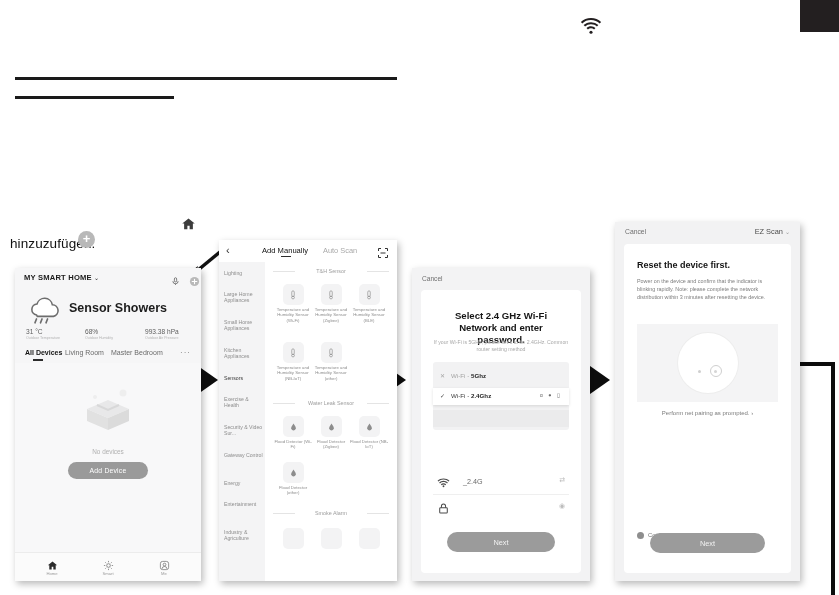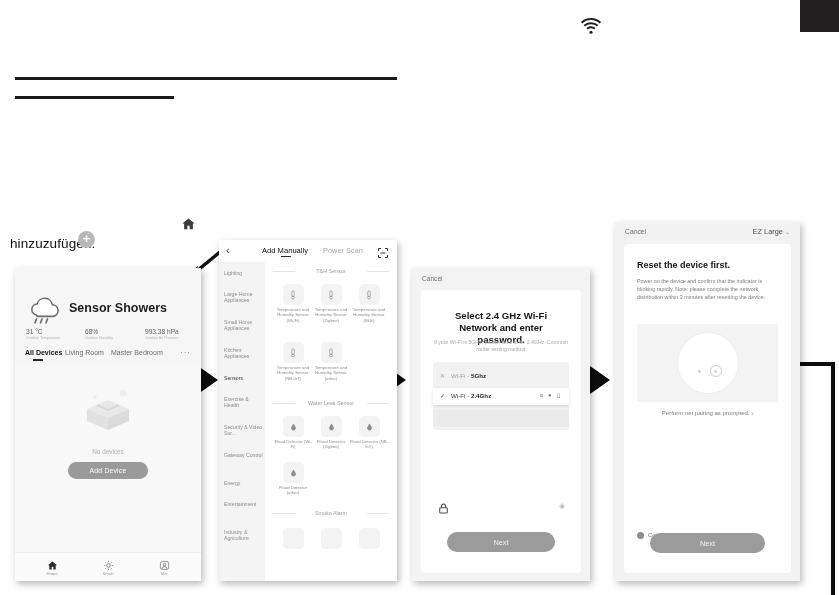--- a/index.html
+++ b/index.html
@@ -183,20 +183,36 @@
     <span class="head"></span>
 </div>
 <div class="abs arrow-right" id="arrow-3">
   <span class="shaft"></span>
     <span class="head"></span>
 </div>
 <div class="abs" id="connector-h"></div>
 <div class="abs" id="connector-v"></div>
 
 <div class="abs phone" id="phone1">
+  <div id="p1-topbar">
+    <div id="p1-home-name">MY SMART HOME</div>
+    <div id="p1-chevron">⌄</div>
+    <div id="p1-mic">
+      <svg viewBox="0 0 24 24" width="9" height="11" fill="none" stroke="currentColor" stroke-width="2">
+        <rect x="9" y="2" width="6" height="11" rx="3"></rect>
+          <path d="M5 11a7 7 0 0 0 14 0M12 18v3"></path>
+      </svg>
+    </div>
+    <div id="p1-add">
+      <svg viewBox="0 0 24 24" width="11" height="11">
+        <circle cx="12" cy="12" r="10" fill="#b9b9b9"></circle>
+        <path d="M12 7v10M7 12h10" stroke="#fff" stroke-width="2.4" stroke-linecap="round"></path>
+      </svg>
+    </div>
+  </div>
 
   <div id="p1-cloud">
     <svg viewBox="0 0 48 38" width="38" height="30" fill="none" stroke="#6d6d6d" stroke-width="2">
       <path d="M12 24a7 7 0 0 1 .6-13.9A10 10 0 0 1 32 11a7.5 7.5 0 0 1 1.5 14.8H13z" fill="#fff"></path>
       <path d="M12 29l-2 5M19 29l-2 5M26 29l-2 5" stroke-linecap="round"></path>
     </svg>
   </div>
   <div id="p1-cond">Sensor Showers</div>
 
   <div class="abs stat" id="stat1">
@@ -262,21 +278,21 @@
       <div class="nl">Me</div>
     </div>
   </div>
 </div>
 
 <div class="abs phone" id="phone2">
   <div id="p2-head">
     <div id="p2-back">‹</div>
     <div id="p2-t1">Add Manually</div>
     <div id="p2-t1-ul"></div>
-    <div id="p2-t2">Power Scan</div>
+    <div id="p2-t2">Auto Scan</div>
     <div id="p2-scan">
       <svg viewBox="0 0 24 24" width="12" height="12" fill="none" stroke="currentColor" stroke-width="2">
         <path d="M3 8V3h5M16 3h5v5M21 16v5h-5M8 21H3v-5M7 12h10"></path>
       </svg>
     </div>
   </div>
 
   <div id="p2-side">
     <div class="p2-cat" style="top:8px">Lighting</div>
     <div class="p2-cat" style="top:29px">Large Home Appliances</div>
@@ -401,39 +417,51 @@
         <span class="rt"></span>
       </div>
       <div class="wrow" id="wrow-sel" style="top:26px">
         <span class="mark">✓</span>
         <span class="nm"><span>Wi-Fi - </span><b>2.4Ghz</b></span>
         <span class="rt">ɑ ● ▯</span>
       </div>
       <div class="wrow" style="top:48px;background:#ebebec"></div>
     </div>
 
+    <div class="p3-field" id="p3-f1">
+      <span class="fi">
+        <svg viewBox="0 0 24 24" width="13" height="13" fill="currentColor">
+          <circle cx="12" cy="19" r="1.7"></circle>
+          <path d="M12 13.4a7 7 0 0 0-4.9 2l1.5 1.6A4.9 4.9 0 0 1 12 15.6c1.3 0 2.5.5 3.4 1.4l1.5-1.6a7 7 0 0 0-4.9-2z"></path>
+          <path d="M12 8.9a11.4 11.4 0 0 0-8.1 3.2l1.6 1.6A9.1 9.1 0 0 1 12 11.1c2.5 0 4.8 1 6.5 2.6l1.6-1.6A11.4 11.4 0 0 0 12 8.9z"></path>
+          <path d="M12 4.4C7.7 4.4 3.8 6 1 8.7l1.5 1.6A13.3 13.3 0 0 1 12 6.6c3.7 0 7 1.4 9.5 3.7L23 8.7C20.2 6 16.3 4.4 12 4.4z"></path>
+        </svg>
+      </span>
+      <span class="fv">_2.4G</span>
+      <span class="fr">⇄</span>
+    </div>
     <div class="p3-field" id="p3-f2">
       <span class="fi">
         <svg viewBox="0 0 24 24" width="13" height="13" fill="none" stroke="currentColor" stroke-width="1.9">
           <rect x="5" y="10.5" width="14" height="10" rx="1.6"></rect>
             <path d="M8.2 10.5V7.6a3.8 3.8 0 0 1 7.6 0v2.9"></path>
         </svg>
       </span>
       <span class="fv"></span>
       <span class="fr">◉</span>
     </div>
 
     <div id="p3-next">Next</div>
   </div>
 </div>
 
 <div class="abs phone" id="phone4">
   <div id="p4-cancel">Cancel</div>
   <div id="p4-mode">
-    <span>EZ Large</span><span class="cv">⌄</span>
+    <span>EZ Scan</span><span class="cv">⌄</span>
   </div>
   <div id="p4-card">
     <div id="p4-h">Reset the device first.</div>
     <div id="p4-p">Power on the device and confirm that the indicator is blinking rapidly.
 Note: please complete the network distribution within 3 minutes after resetting the device.</div>
     <div id="p4-img">
       <div id="p4-dev">
         <span id="p4-dot"></span>
         <span id="p4-btn"></span>
       </div>

